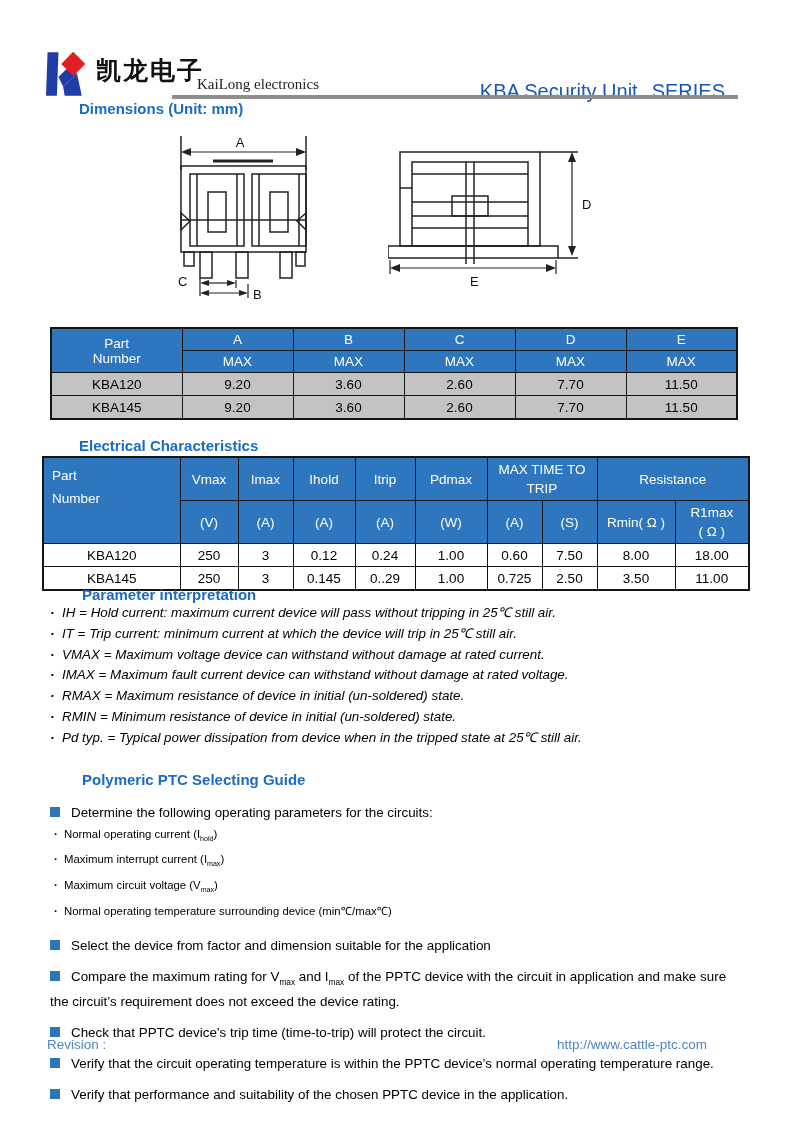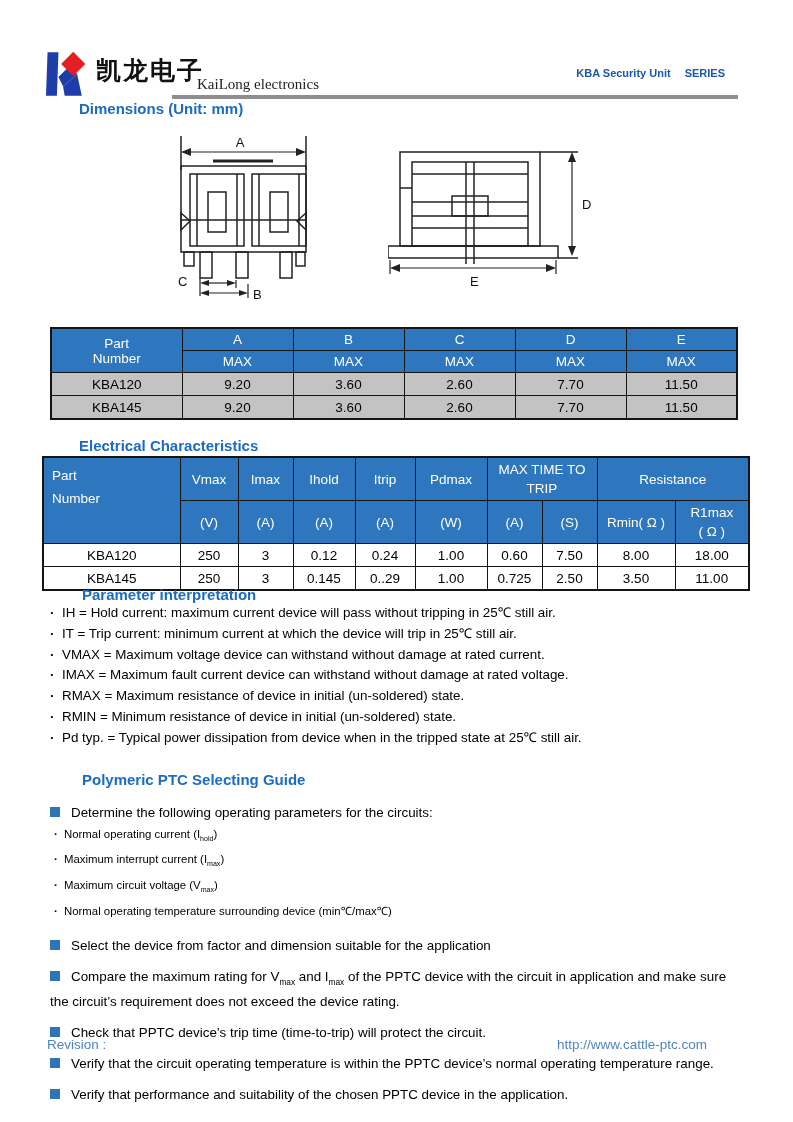--- a/index.html
+++ b/index.html
@@ -5,21 +5,21 @@
   html,body{margin:0;padding:0;background:#ffffff;}
   .page{position:relative;width:793px;height:1122px;background:#fff;overflow:hidden;
         font-family:"Liberation Sans",sans-serif;color:#000;}
 
   
   .logo-svg{position:absolute;left:46px;top:50px;}
   .cn-name{position:absolute;left:96px;top:54px;font-size:25px;font-weight:bold;
            font-family:"Liberation Serif",serif;letter-spacing:2px;color:#111;}
   .en-name{position:absolute;left:197px;top:76px;font-size:15px;
            font-family:"Liberation Serif",serif;color:#222;text-align:right;}
-  .series{position:absolute;right:68px;top:67px;font-size:11px;font-weight:bold;color:#1b57b0;}
+  .series{position:absolute;right:68px;top:80px;font-size:20px;font-weight:normal;color:#1b57b0;}
   .series .gap{display:inline-block;width:14px;}
   .hrule{position:absolute;left:172px;top:95px;width:566px;height:4px;background:#8e8e8e;}
   .h-blue{position:absolute;font-size:15px;font-weight:bold;color:#1a6bc4;margin-left:32px;}
   #dim-title{left:47px;top:100px;}
   #elec-title{left:47px;top:437px;}
   #param-title{left:50px;top:586px;}
   #guide-title{left:50px;top:771px;}
 
   
   .draw{position:absolute;}
@@ -40,21 +40,21 @@
   #elec-table{position:absolute;left:42px;top:456px;width:706px;border:2px solid #141414;}
   #elec-table th{background:#2e76be;color:#fff;font-size:13.5px;text-align:center;vertical-align:middle;}
   #elec-table th.partcell{text-align:left;vertical-align:top;padding:6px 0 0 8px;line-height:23px;}
   #elec-table tr.hr1 th{height:42px;}
   #elec-table tr.hr2 th{height:42px;}
   #elec-table td{background:#fff;font-size:13.5px;text-align:center;height:22px;}
   .two-line{line-height:19px;margin-left:20px;}
 
   
   .plist{position:absolute;left:50px;top:606px;width:700px;}
-  .p-item{display:flex;font-size:13.4px;line-height:14px;margin-bottom:6.8px;}
+  .p-item{display:flex;font-size:13.4px;line-height:14px;margin-bottom:6.8px;font-style:italic;}
   .dot{flex:0 0 12px;text-align:left;}
   .dot::before{content:"·";font-weight:bold;}
   .glist{position:absolute;left:50px;top:793px;width:698px;}
   .g-main{font-size:13.4px;line-height:20.8px;margin-top:10px;}
   .g-sub{font-size:11.4px;line-height:20.3px;padding-left:4px;}
   .g-sub .dot{display:inline-block;width:10px;}
   .sq{display:inline-block;width:10px;height:10px;background:#2e75b6;margin-right:11px;}
   sub{font-size:0.62em;}
 
   

